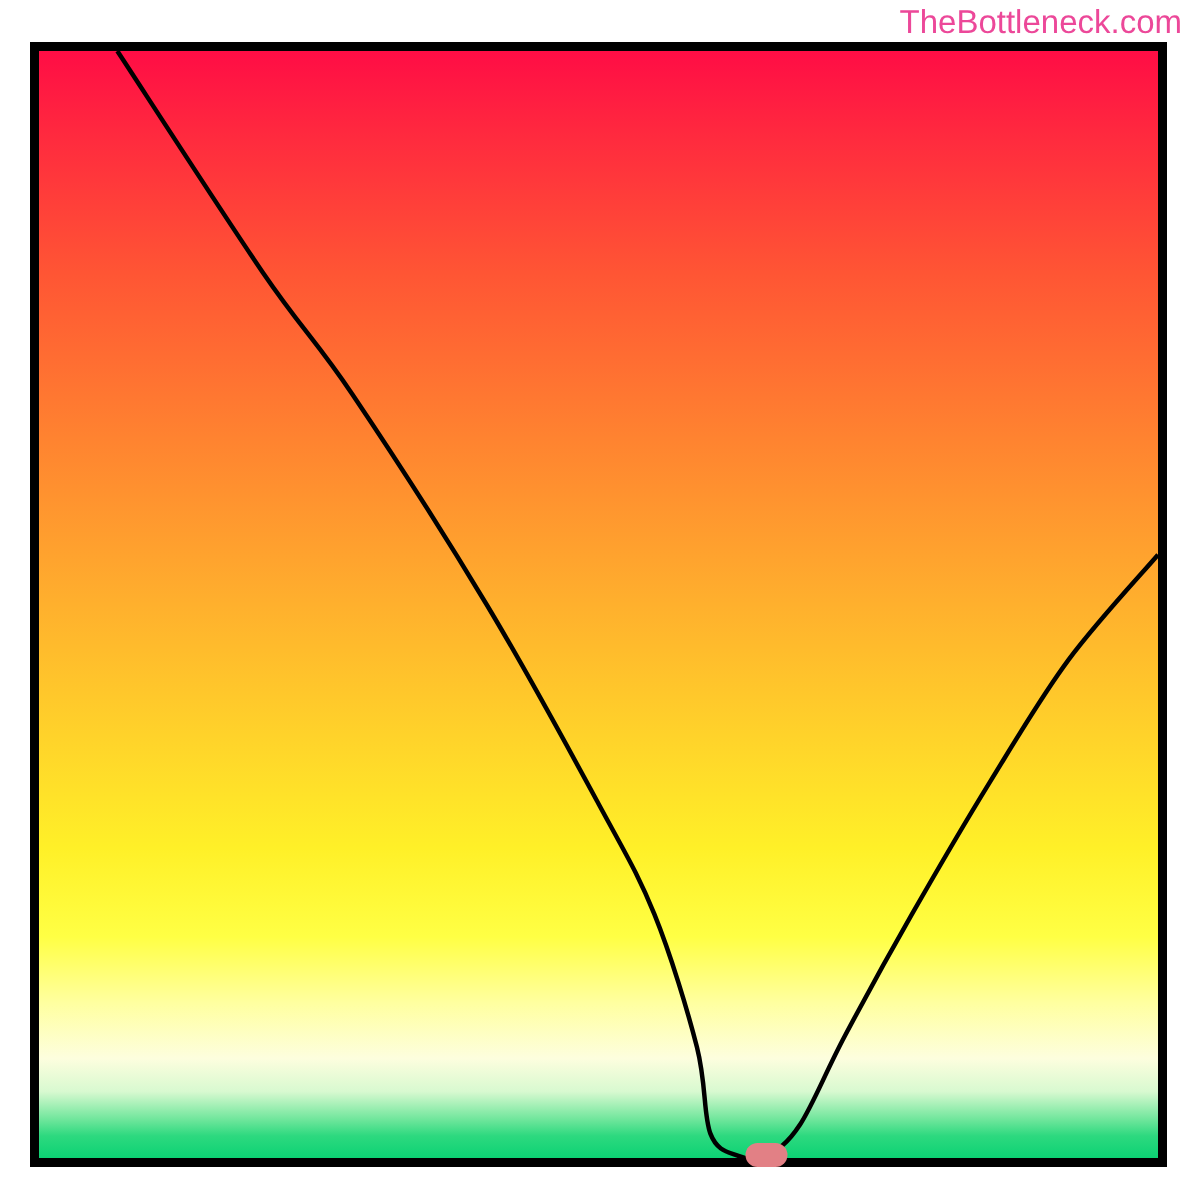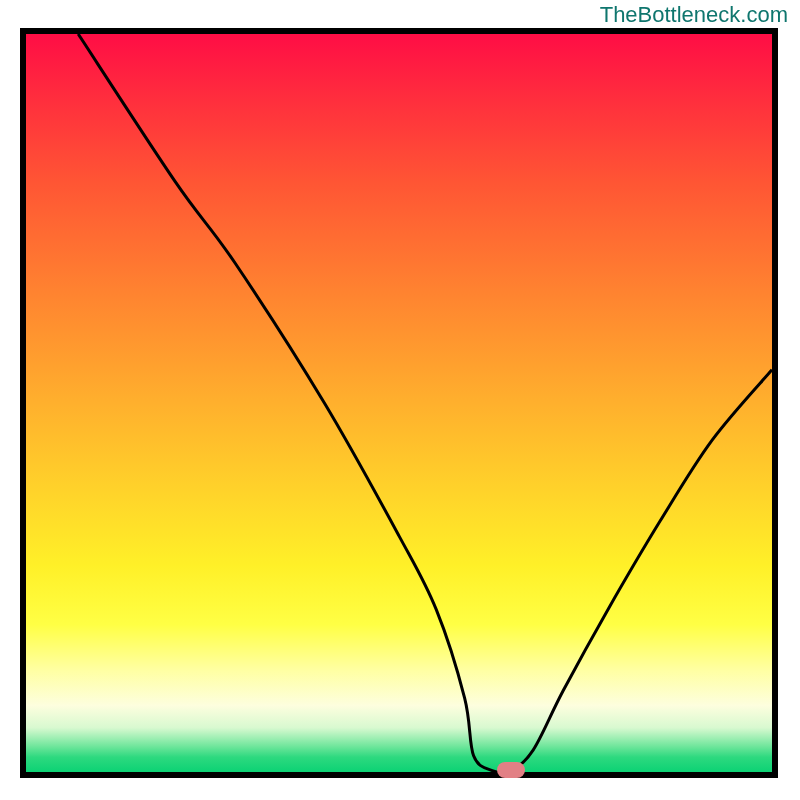--- a/index.html
+++ b/index.html
@@ -12,21 +12,21 @@
   }
   .container {
     position: relative;
     width: 800px;
     height: 800px;
   }
   .watermark {
     position: absolute;
     top: 2px;
     right: 12px;
-    color: #0f766e;
+    color: #ec4899;
     font-size: 22px;
     z-index: 10;
   }
   .chart-frame {
     position: absolute;
     left: 20px;
     top: 28px;
     width: 758px;
     height: 750px;
     border: 6px solid black;

